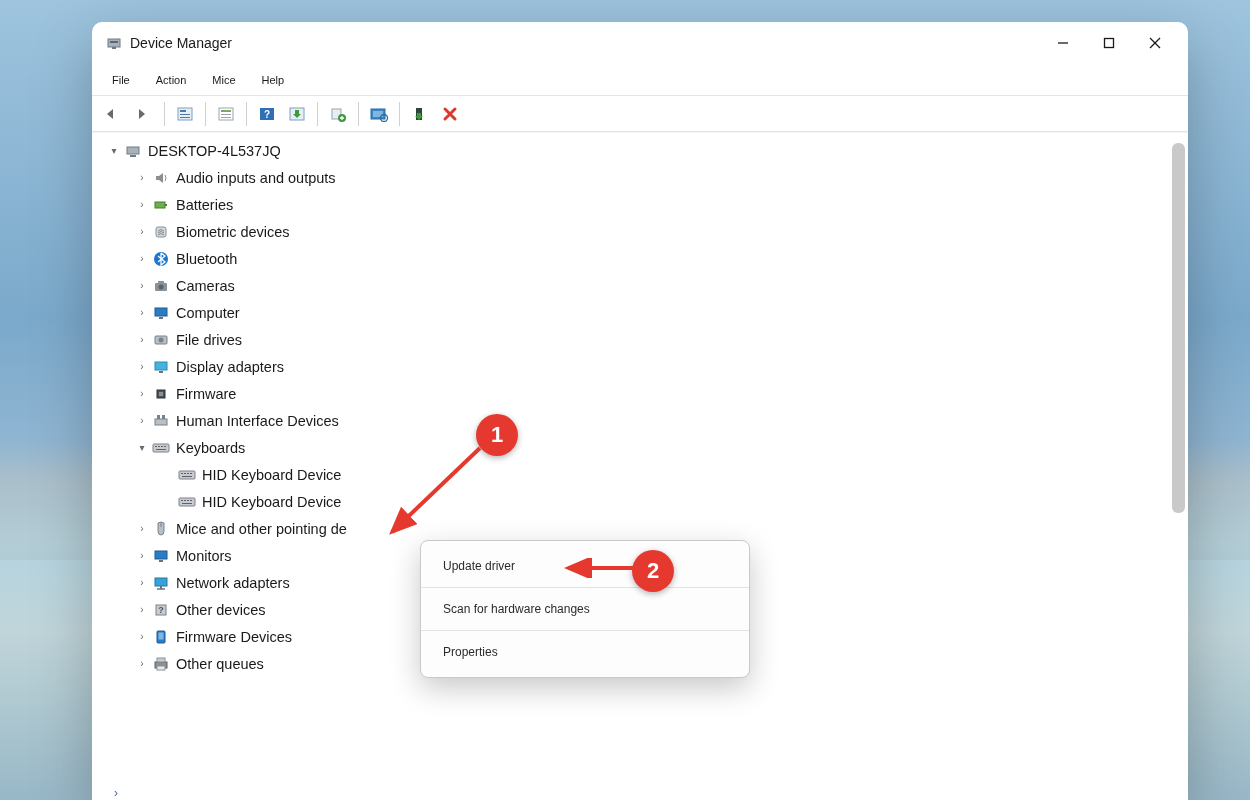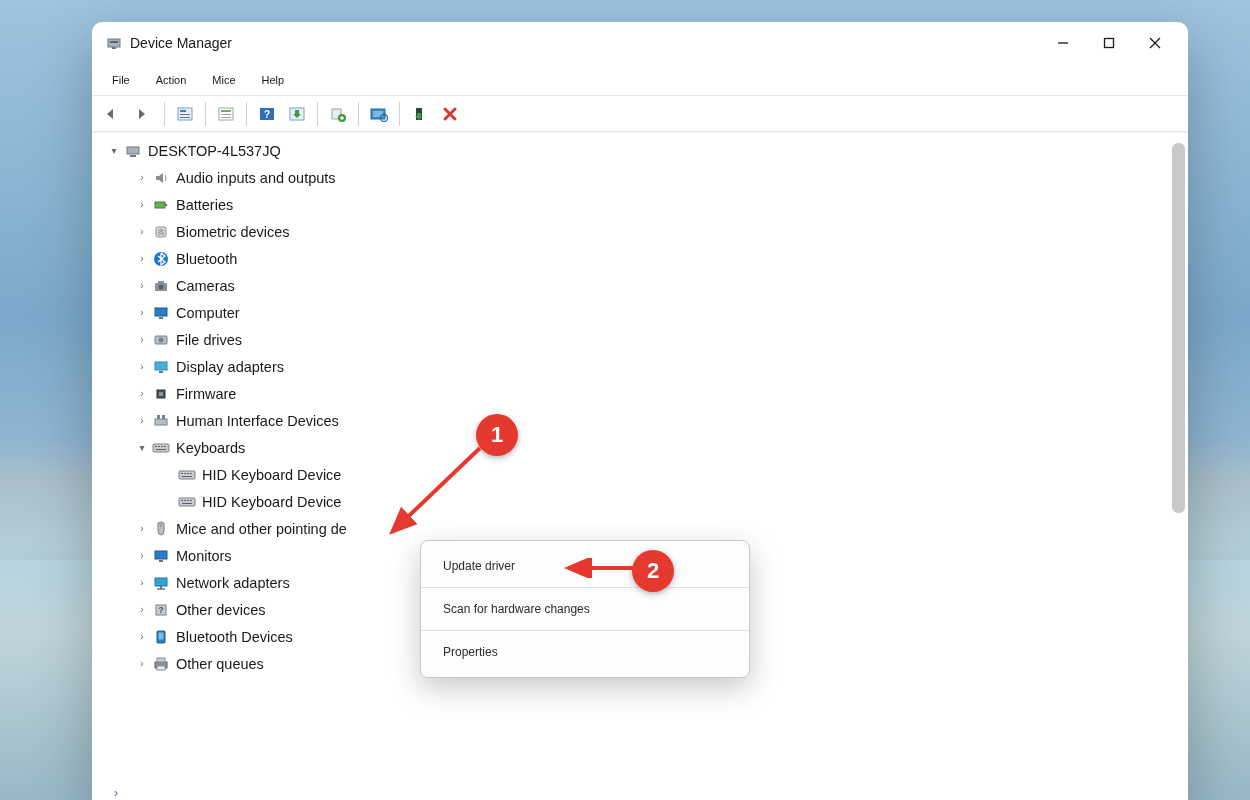--- a/index.html
+++ b/index.html
@@ -414,21 +414,21 @@
       </div>
 
       <div class="node lvl1">
         <span class="chev">›</span>
         <span class="dicon">
             <svg width="14" height="16" viewBox="0 0 14 16">
               <rect x="3" y="2" width="8" height="12" rx="1" fill="#2a7cc4" stroke="#1a5a94"></rect>
               <rect x="4.5" y="3.5" width="5" height="7" fill="#7fb7e3"></rect>
             </svg>
           </span>
-        <span class="lbl">Bluetooth Devices</span>
+        <span class="lbl">Firmware Devices</span>
       </div>
 
       <div class="node lvl1">
         <span class="chev">›</span>
         <span class="dicon">
             <svg width="16" height="16" viewBox="0 0 16 16">
               <rect x="2" y="6" width="12" height="6" fill="#8a9299" stroke="#5a6168"></rect>
               <rect x="4" y="2" width="8" height="4" fill="#c8ccd0" stroke="#8a9299"></rect>
               <rect x="4" y="10" width="8" height="4" fill="#e8eaec" stroke="#8a9299"></rect>
             </svg>

